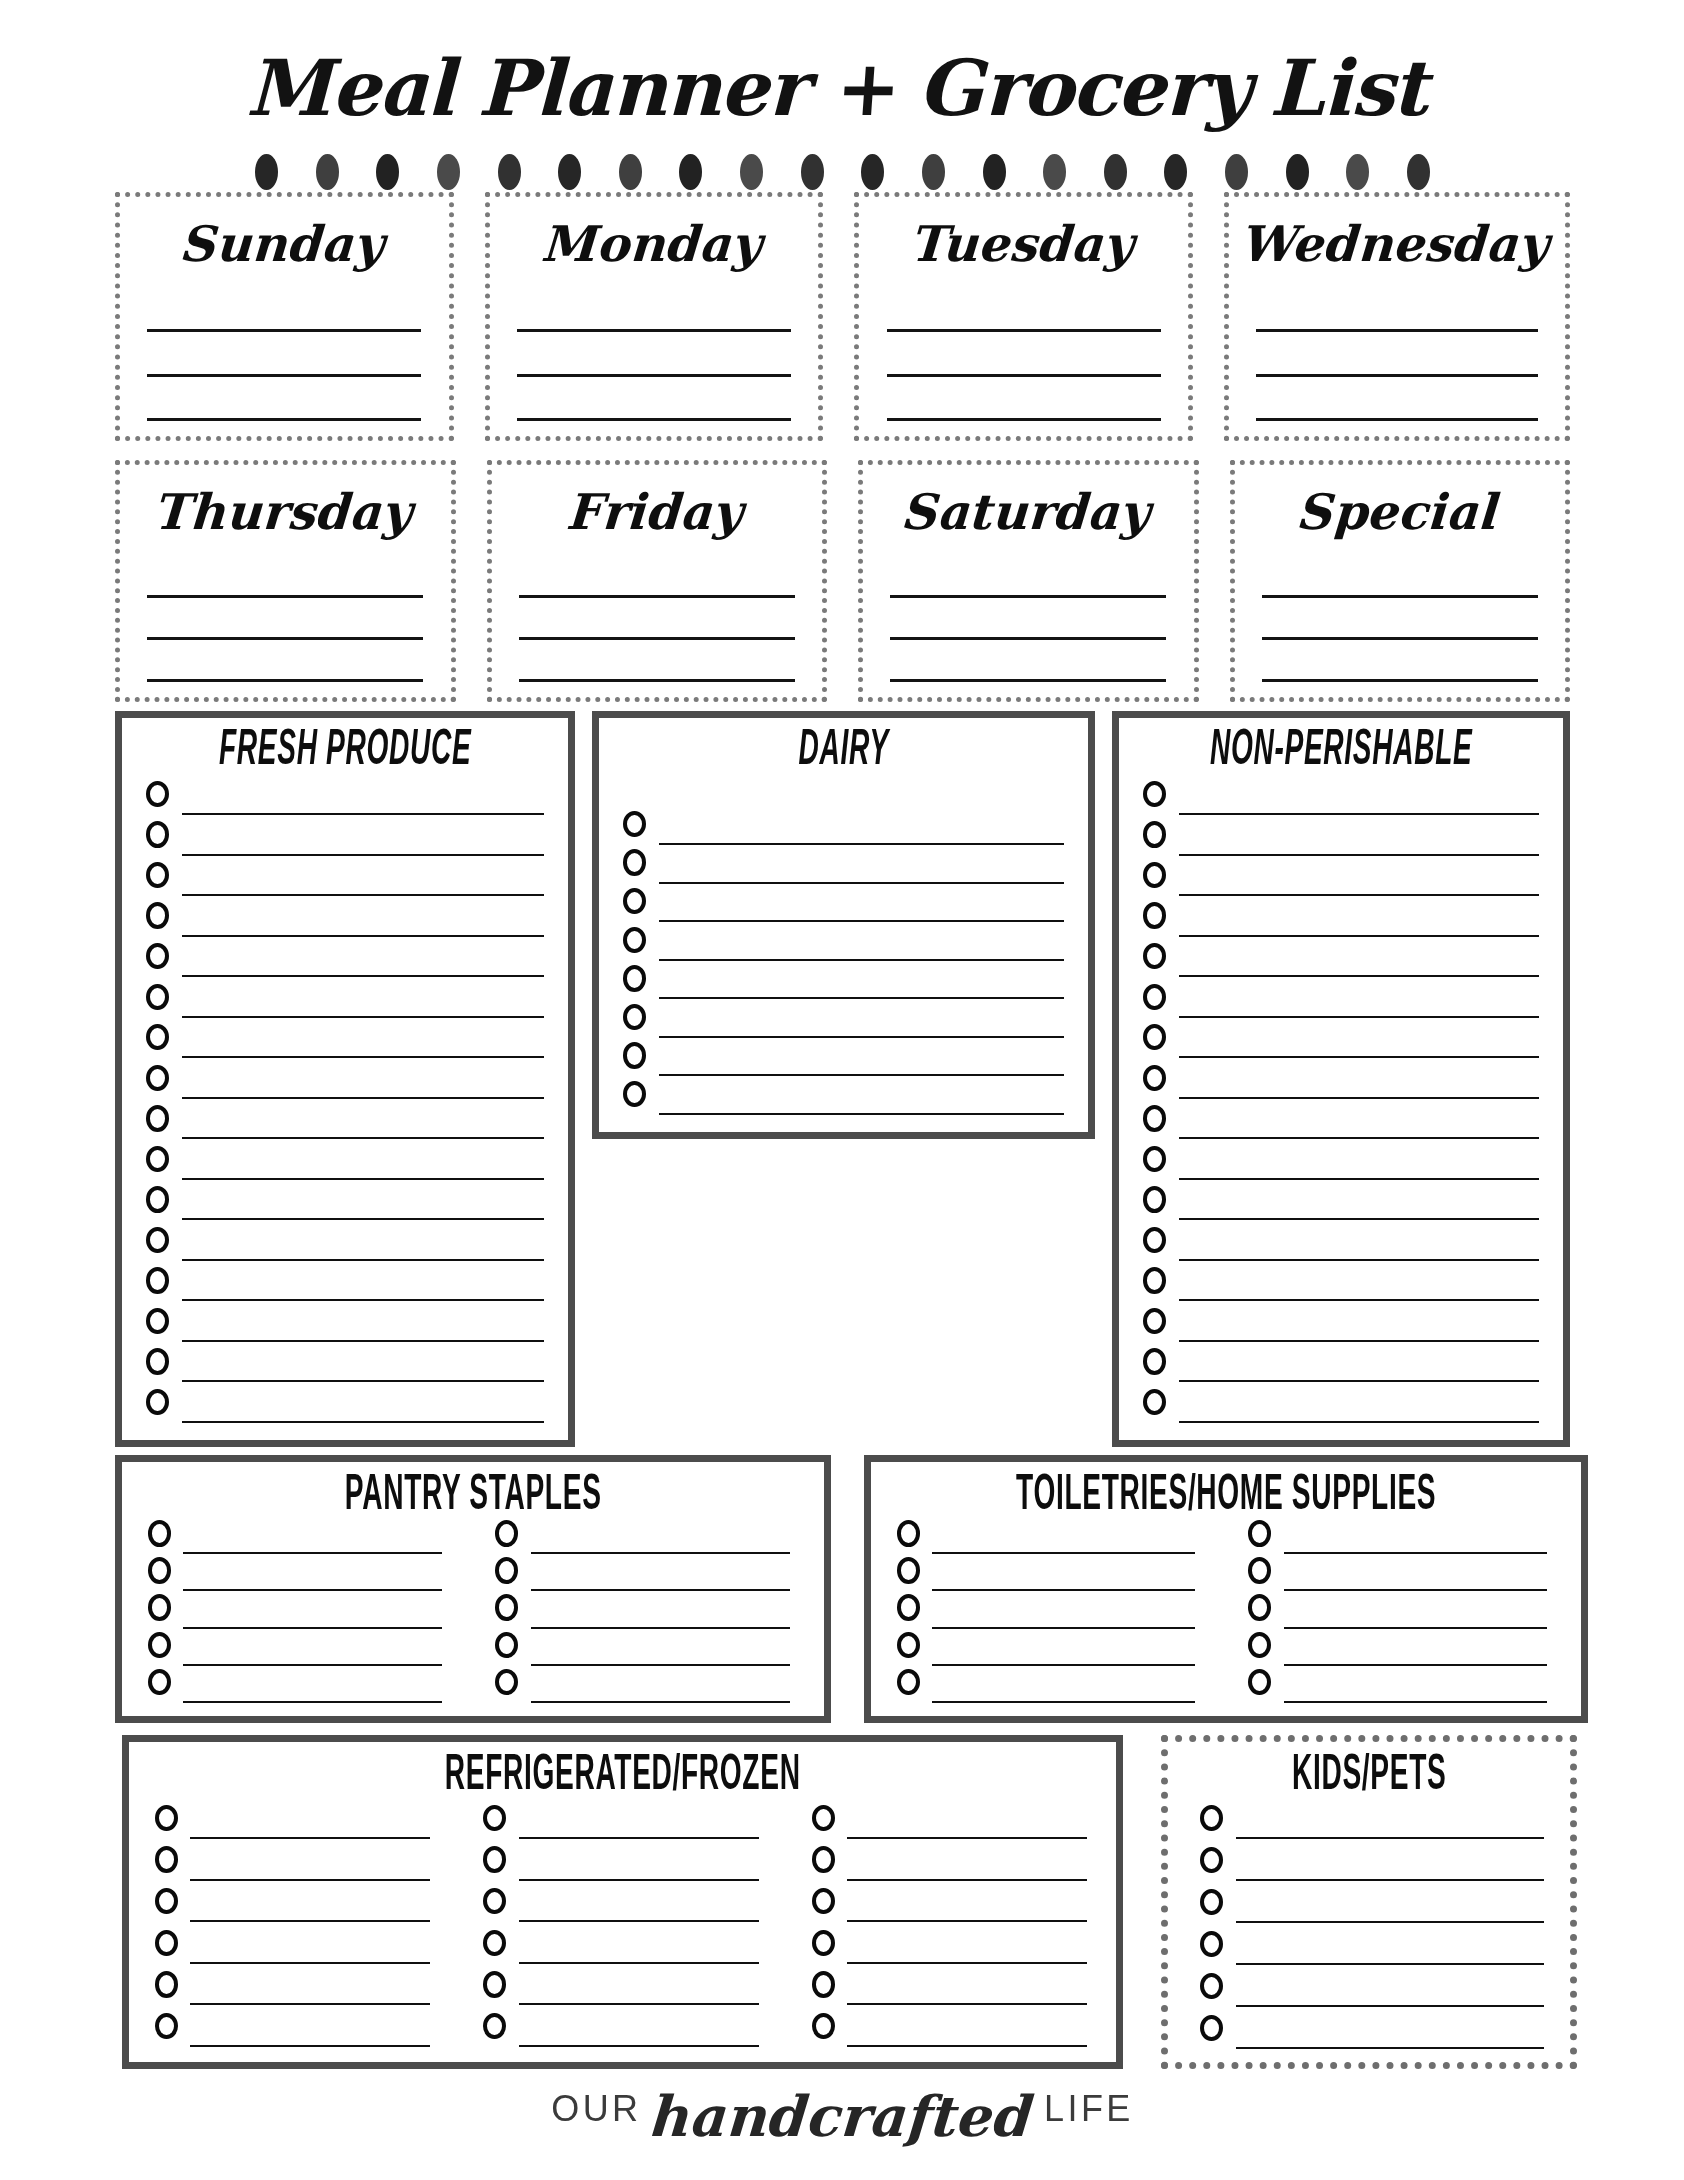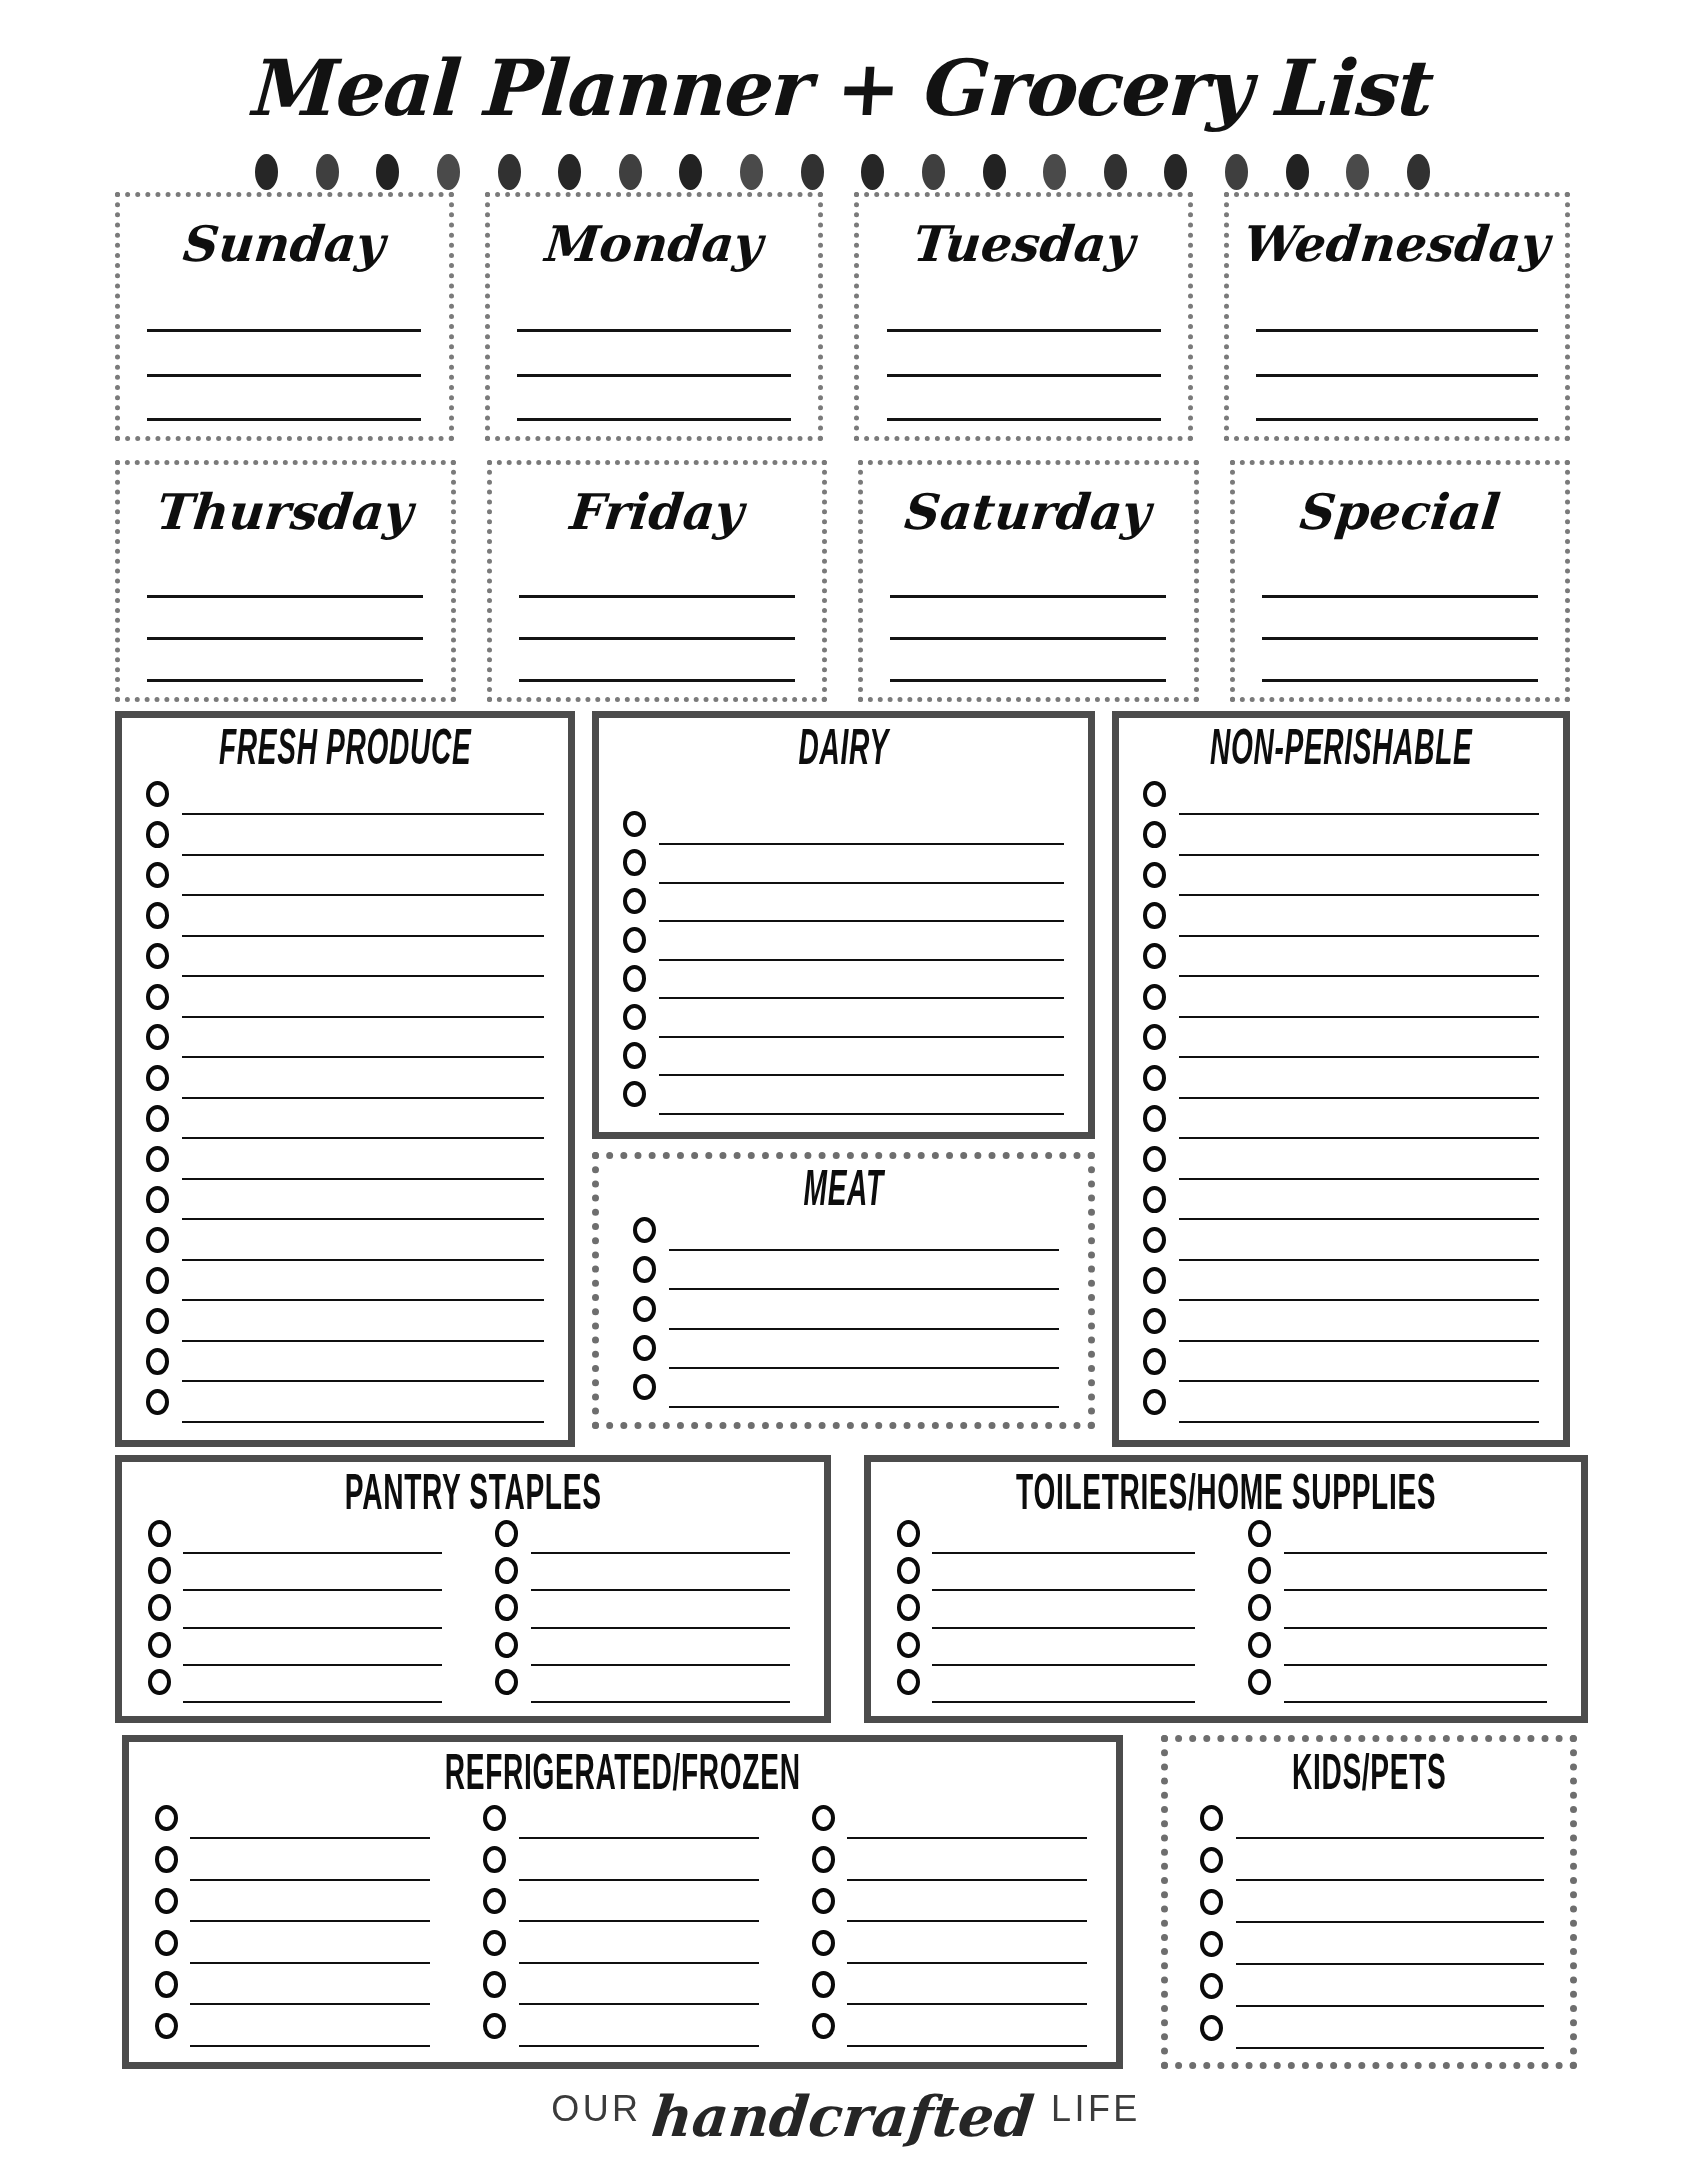--- a/index.html
+++ b/index.html
@@ -78,21 +78,21 @@
   .rowB .list{padding:3.4px 34px 13.6px 25.6px;}
 
   .rowC{display:grid;grid-template-columns:1001px 416px;gap:38px;height:334px;margin-top:12px;margin-left:7px;}
   .rowC .list{padding:3.4px 29px 15.3px 25.6px;}
   .kids-box .list{padding:3.4px 25.6px 13.6px 32px;}
 
   
   .footer{margin-top:13.6px;text-align:center;white-space:nowrap;}
   .f-caps{
     font-family:"Liberation Sans", sans-serif;font-size:36px;color:#3b3b3b;
-    letter-spacing:3.4px;vertical-align:15.3px;margin-left:7px;
+    letter-spacing:3.4px;vertical-align:15.3px;
   }
   .f-script{
     font-family:"DejaVu Serif", serif;font-style:italic;font-weight:bold;
     font-size:56px;color:#262626;margin:0 6.8px;transform:skewX(-6deg);display:inline-block;
   }
 </style>
 </head>
 <body>
 
 <div class="page">
@@ -295,45 +295,20 @@
               <div class="item">
                 <span class="circle"></span>
                 <span class="line"></span>
               </div>
               <div class="item">
                 <span class="circle"></span>
                 <span class="line"></span>
               </div>
             </div>
         </section>
-        <section class="box dotted meat-box">
-          <h2 class="box-title">MEAT</h2>
-          <div class="list">
-              <div class="item">
-                <span class="circle"></span>
-                <span class="line"></span>
-              </div>
-              <div class="item">
-                <span class="circle"></span>
-                <span class="line"></span>
-              </div>
-              <div class="item">
-                <span class="circle"></span>
-                <span class="line"></span>
-              </div>
-              <div class="item">
-                <span class="circle"></span>
-                <span class="line"></span>
-              </div>
-              <div class="item">
-                <span class="circle"></span>
-                <span class="line"></span>
-              </div>
-            </div>
-        </section>
       </div>
 
       <section class="box">
         <h2 class="box-title">NON-PERISHABLE</h2>
         <div class="list">
             <div class="item">
               <span class="circle"></span>
               <span class="line"></span>
             </div>
             <div class="item">

